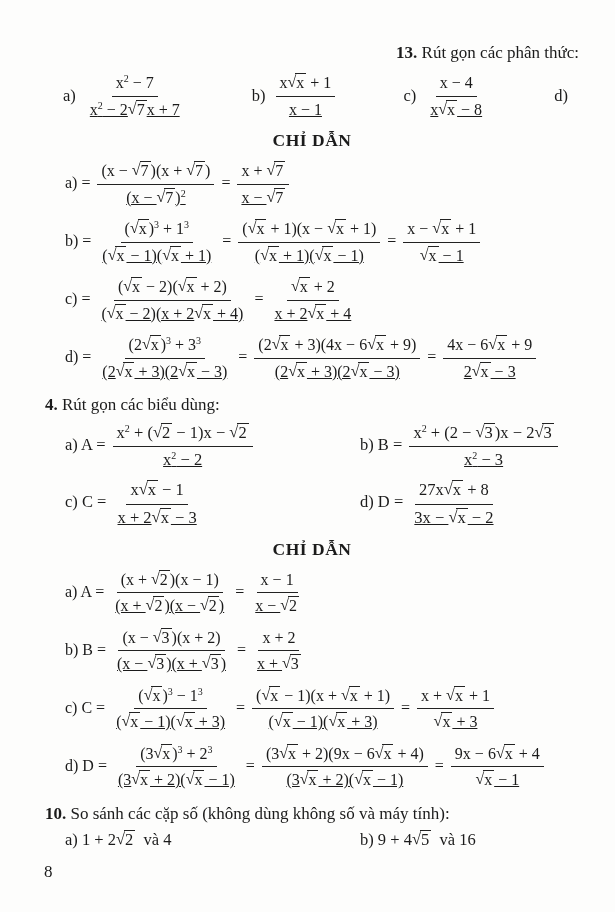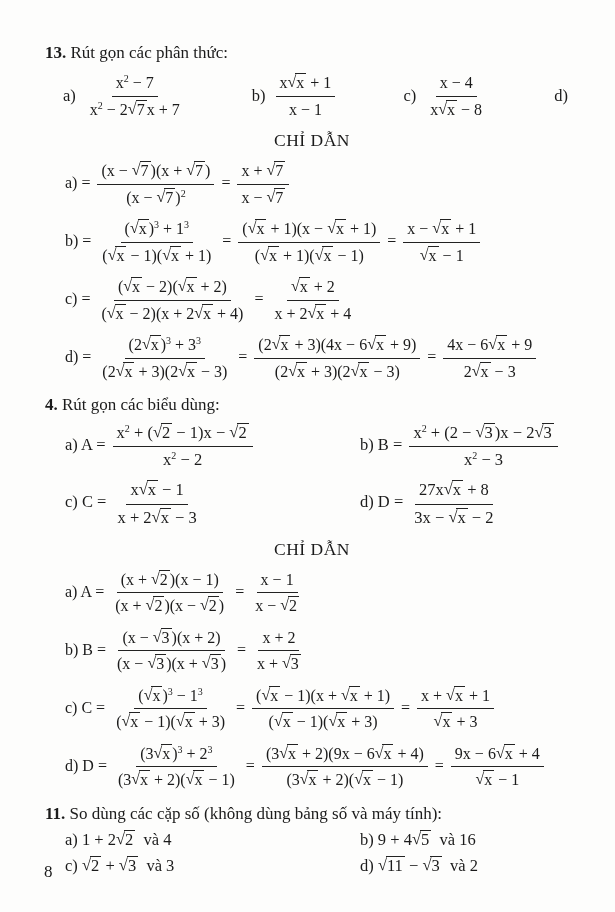--- a/index.html
+++ b/index.html
@@ -8,25 +8,25 @@
     width: 615px; height: 912px;
     background: #fdfdfc;
     font-family: "Liberation Serif", "DejaVu Serif", serif;
     color: #1b1b1b;
     position: relative;
     overflow: hidden;
   }
   .page { position: absolute; inset: 0; padding: 40px 36px 0 45px; }
 
   .prob { font-size: 17px; margin: 12px 0 6px 0; }
-  .prob:first-child { margin-top: 3px; }
+  .prob:first-child { margin-top: 3px; text-align: right; }
   .pnum { font-weight: 700; }
 
   .cheading {
-    text-align: center; font-weight: 400; font-size: 17.5px;
+    text-align: center; font-weight: 700; font-size: 17.5px;
     margin: 9px 0 5px 0; letter-spacing: 0.5px;
   }
 
   .fracrow {
     display: flex; justify-content: space-between; align-items: center;
     margin: 8px 4px 4px 18px; font-size: 16px;
   }
   .fcell { display: inline-flex; align-items: center; }
   .flabel { margin-right: 7px; font-size: 16.5px; }
 
@@ -36,21 +36,21 @@
     margin: 6px 0 6px 20px; font-size: 16.5px;
   }
   .col { white-space: pre; }
 
   .frac {
     display: inline-flex; flex-direction: column; align-items: center;
     vertical-align: middle; margin: 2px 3px; text-align: center;
     line-height: 1.22;
   }
   .frac .num { padding: 0 4px 3px 4px; border-bottom: 1.4px solid #222; }
-  .frac .den { padding: 3px 4px 0 4px; }
+  .frac .den { padding: 3px 4px 0 4px; text-decoration: underline; }
 
   sup { font-size: 10px; line-height: 0; vertical-align: super; }
 
   .sqrt { white-space: nowrap; }
   .rad-sym { display: inline-block; margin-right: -1px; transform: translateY(-1px); }
   .radicand { display: inline-block; border-top: 1.3px solid #222; padding: 0 2px 0 1px; line-height: 1.12; }
 
   .page-number { position: absolute; left: 44px; top: 862px; font-size: 17px; }
 </style>
 </head>
@@ -97,24 +97,20 @@
       </div>
       <div class="twocol">
         <div class="col"><span class="mtext">c) C = </span><span class="frac"><span class="num">x<span class="sqrt"><span class="rad-sym">√</span><span class="radicand">x</span></span> − 1</span><span class="den">x + 2<span class="sqrt"><span class="rad-sym">√</span><span class="radicand">x</span></span> − 3</span></span></div>
         <div class="col"><span class="mtext">d) D = </span><span class="frac"><span class="num">27x<span class="sqrt"><span class="rad-sym">√</span><span class="radicand">x</span></span> + 8</span><span class="den">3x − <span class="sqrt"><span class="rad-sym">√</span><span class="radicand">x</span></span> − 2</span></span></div>
       </div>
       <div class="cheading">CHỈ DẪN</div>
       <div class="mline"><span class="mtext">a) A = </span><span class="frac"><span class="num">(x + <span class="sqrt"><span class="rad-sym">√</span><span class="radicand">2</span></span>)(x − 1)</span><span class="den">(x + <span class="sqrt"><span class="rad-sym">√</span><span class="radicand">2</span></span>)(x − <span class="sqrt"><span class="rad-sym">√</span><span class="radicand">2</span></span>)</span></span><span class="mtext"> = </span><span class="frac"><span class="num">x − 1</span><span class="den">x − <span class="sqrt"><span class="rad-sym">√</span><span class="radicand">2</span></span></span></span></div>
       <div class="mline"><span class="mtext">b) B = </span><span class="frac"><span class="num">(x − <span class="sqrt"><span class="rad-sym">√</span><span class="radicand">3</span></span>)(x + 2)</span><span class="den">(x − <span class="sqrt"><span class="rad-sym">√</span><span class="radicand">3</span></span>)(x + <span class="sqrt"><span class="rad-sym">√</span><span class="radicand">3</span></span>)</span></span><span class="mtext"> = </span><span class="frac"><span class="num">x + 2</span><span class="den">x + <span class="sqrt"><span class="rad-sym">√</span><span class="radicand">3</span></span></span></span></div>
       <div class="mline"><span class="mtext">c) C = </span><span class="frac"><span class="num">(<span class="sqrt"><span class="rad-sym">√</span><span class="radicand">x</span></span>)<sup>3</sup> − 1<sup>3</sup></span><span class="den">(<span class="sqrt"><span class="rad-sym">√</span><span class="radicand">x</span></span> − 1)(<span class="sqrt"><span class="rad-sym">√</span><span class="radicand">x</span></span> + 3)</span></span><span class="mtext"> = </span><span class="frac"><span class="num">(<span class="sqrt"><span class="rad-sym">√</span><span class="radicand">x</span></span> − 1)(x + <span class="sqrt"><span class="rad-sym">√</span><span class="radicand">x</span></span> + 1)</span><span class="den">(<span class="sqrt"><span class="rad-sym">√</span><span class="radicand">x</span></span> − 1)(<span class="sqrt"><span class="rad-sym">√</span><span class="radicand">x</span></span> + 3)</span></span><span class="mtext"> = </span><span class="frac"><span class="num">x + <span class="sqrt"><span class="rad-sym">√</span><span class="radicand">x</span></span> + 1</span><span class="den"><span class="sqrt"><span class="rad-sym">√</span><span class="radicand">x</span></span> + 3</span></span></div>
       <div class="mline"><span class="mtext">d) D = </span><span class="frac"><span class="num">(3<span class="sqrt"><span class="rad-sym">√</span><span class="radicand">x</span></span>)<sup>3</sup> + 2<sup>3</sup></span><span class="den">(3<span class="sqrt"><span class="rad-sym">√</span><span class="radicand">x</span></span> + 2)(<span class="sqrt"><span class="rad-sym">√</span><span class="radicand">x</span></span> − 1)</span></span><span class="mtext"> = </span><span class="frac"><span class="num">(3<span class="sqrt"><span class="rad-sym">√</span><span class="radicand">x</span></span> + 2)(9x − 6<span class="sqrt"><span class="rad-sym">√</span><span class="radicand">x</span></span> + 4)</span><span class="den">(3<span class="sqrt"><span class="rad-sym">√</span><span class="radicand">x</span></span> + 2)(<span class="sqrt"><span class="rad-sym">√</span><span class="radicand">x</span></span> − 1)</span></span><span class="mtext"> = </span><span class="frac"><span class="num">9x − 6<span class="sqrt"><span class="rad-sym">√</span><span class="radicand">x</span></span> + 4</span><span class="den"><span class="sqrt"><span class="rad-sym">√</span><span class="radicand">x</span></span> − 1</span></span></div>
-      <div class="prob"><span class="pnum">11.</span><span class="ptext"> So dùng các cặp số (không dùng bảng số và máy tính):</span></div>
+      <div class="prob"><span class="pnum">10.</span><span class="ptext"> So sánh các cặp số (không dùng không số và máy tính):</span></div>
       <div class="twocol">
         <div class="col"><span class="mtext">a) 1 + 2<span class="sqrt"><span class="rad-sym">√</span><span class="radicand">2</span></span>  và 4</span></div>
         <div class="col"><span class="mtext">b) 9 + 4<span class="sqrt"><span class="rad-sym">√</span><span class="radicand">5</span></span>  và 16</span></div>
-      </div>
-      <div class="twocol">
-        <div class="col"><span class="mtext">c) <span class="sqrt"><span class="rad-sym">√</span><span class="radicand">2</span></span> + <span class="sqrt"><span class="rad-sym">√</span><span class="radicand">3</span></span>  và 3</span></div>
-        <div class="col"><span class="mtext">d) <span class="sqrt"><span class="rad-sym">√</span><span class="radicand">11</span></span> − <span class="sqrt"><span class="rad-sym">√</span><span class="radicand">3</span></span>  và 2</span></div>
       </div>
     </div>
   <div class="page-number">8</div>
 </div>
 
 </body></html>

